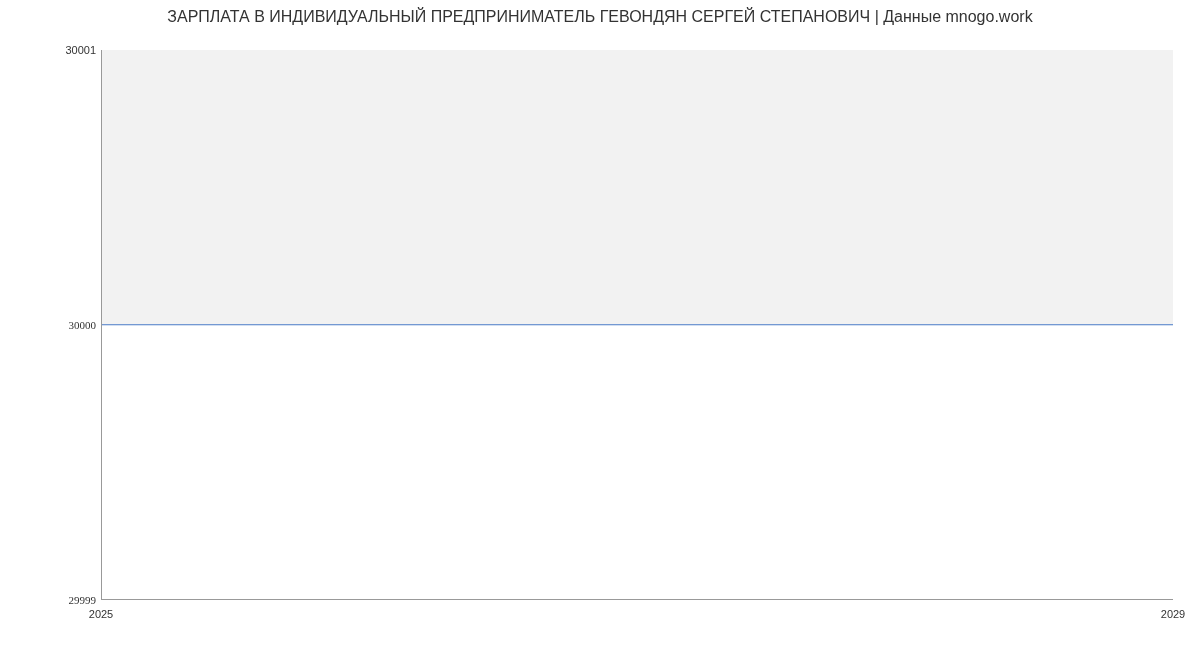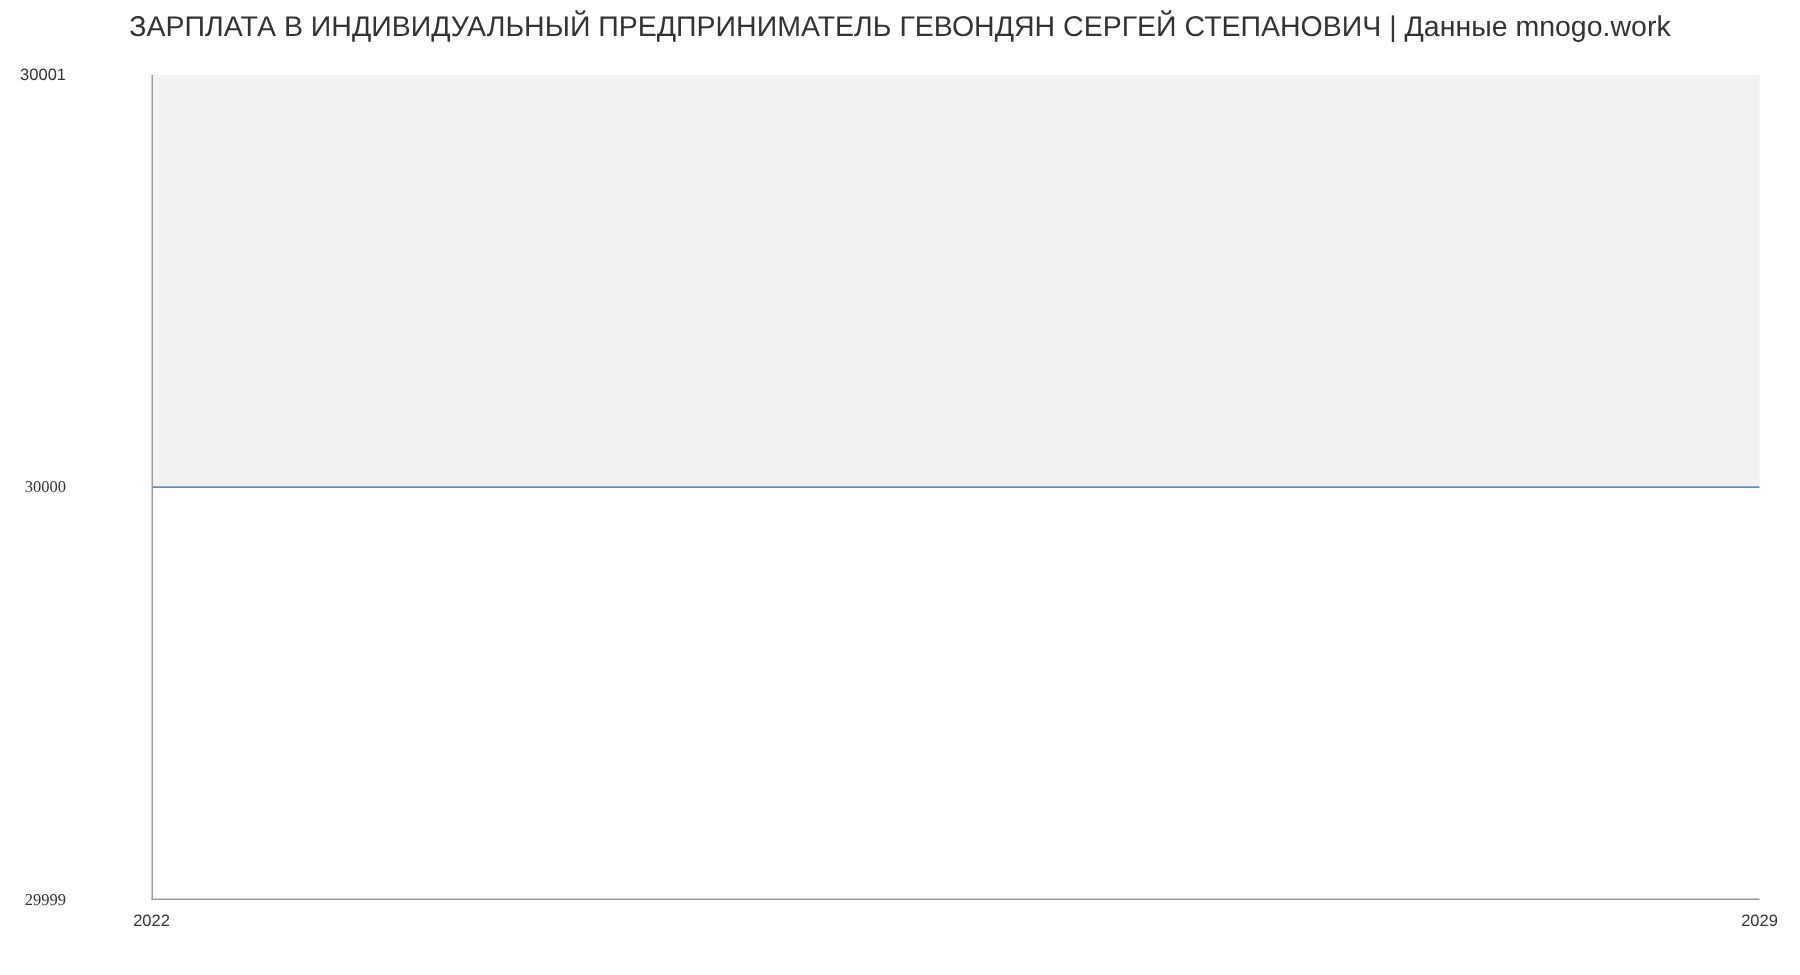--- a/index.html
+++ b/index.html
@@ -20,21 +20,21 @@
       top: 0;
       width: 1200px;
       height: 650px;
     }
     .chart-title {
       position: absolute;
       top: 8px;
       left: 0;
       width: 1200px;
       text-align: center;
-      font-size: 19px;
+      font-size: 16px;
       color: #333333;
       font-weight: normal;
     }
     .plot-area {
       position: absolute;
       left: 101px;
       top: 50px;
       width: 1072px;
       height: 550px;
       border: 1px solid #999999;
@@ -53,21 +53,21 @@
       position: absolute;
       left: 0;
       top: 50%;
       width: 100%;
       height: 0;
       border-top: 1.5px solid #4a7bc8;
       transform: translateY(-0.75px);
     }
     .y-tick-label {
       position: absolute;
-      right: 1156px;
+      right: 1104px;
       font-size: 11px;
       color: #333333;
       transform: translateY(-50%);
     }
     .y-tick-top {
       top: 50px;
     }
     .y-tick-mid {
       top: 325px;
       font-family: Liberation Serif, serif;
@@ -98,15 +98,15 @@
 
   <div class="plot-area">
     <div class="plot-fill"></div>
     <div class="data-line"></div>
   </div>
 
   <div class="y-tick-label y-tick-top">30001</div>
   <div class="y-tick-label y-tick-mid">30000</div>
   <div class="y-tick-label y-tick-bottom">29999</div>
 
-  <div class="x-tick-label x-tick-left">2022</div>
+  <div class="x-tick-label x-tick-left">2025</div>
   <div class="x-tick-label x-tick-right">2029</div>
 </div>
 
 </body></html>

